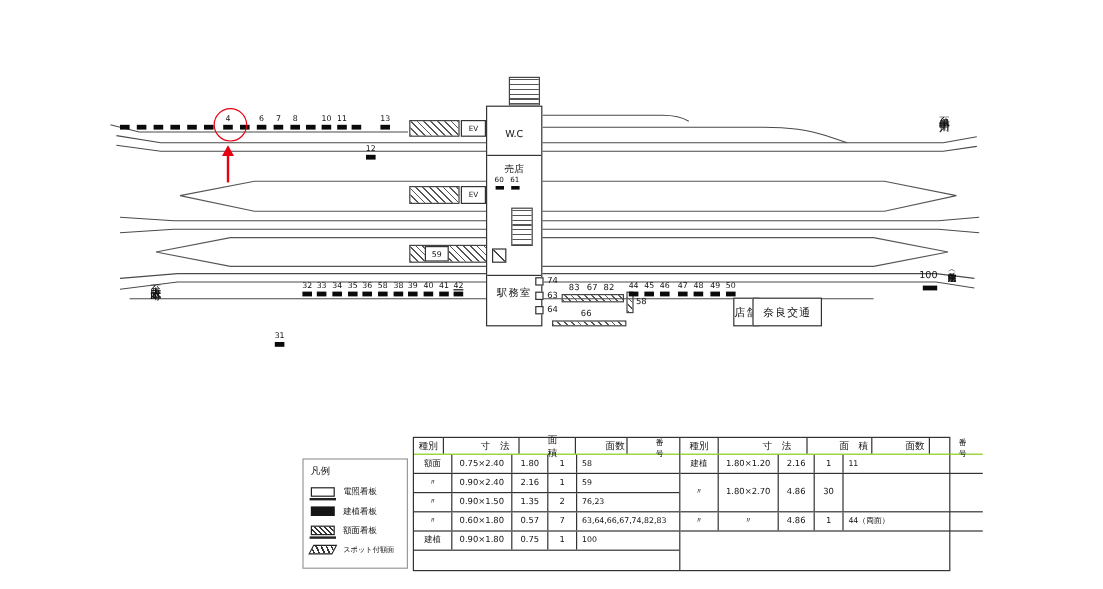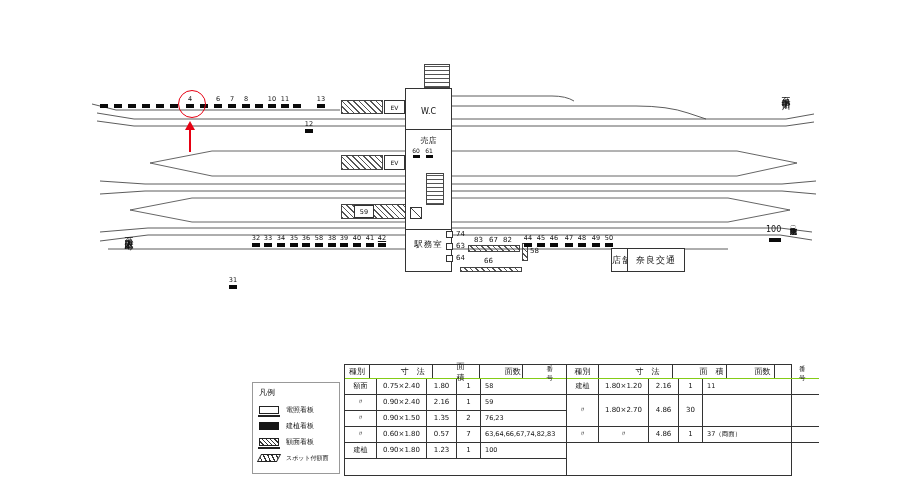--- a/index.html
+++ b/index.html
@@ -380,21 +380,21 @@
           <div class="trow">
             <div class="tcell c-type">〃</div>
             <div class="tcell c-size">0.60×1.80</div>
             <div class="tcell c-area">0.57</div>
             <div class="tcell c-faces">7</div>
             <div class="tcell c-nums">63,64,66,67,74,82,83</div>
           </div>
           <div class="trow">
             <div class="tcell c-type">建植</div>
             <div class="tcell c-size">0.90×1.80</div>
-            <div class="tcell c-area">1.23</div>
+            <div class="tcell c-area">0.75</div>
             <div class="tcell c-faces">1</div>
             <div class="tcell c-nums">100</div>
           </div>
         </div>
     </div>
     <div class="tgroup right">
       <div class="thead">
         <div class="hcell c-type">種別</div>
         <div class="hcell c-size">寸　法</div>
         <div class="hcell c-area">面　積</div>
@@ -413,19 +413,19 @@
             <div class="tcell c-type">〃</div>
             <div class="tcell c-size">1.80×2.70</div>
             <div class="tcell c-area">4.86</div>
             <div class="tcell c-faces">30</div>
           </div>
           <div class="trow">
             <div class="tcell c-type">〃</div>
             <div class="tcell c-size">〃</div>
             <div class="tcell c-area">4.86</div>
             <div class="tcell c-faces">1</div>
-            <div class="tcell c-nums">37（両面）</div>
+            <div class="tcell c-nums">44（両面）</div>
           </div>
         </div>
     </div>
   </div>
 
 </div>
 
 </body></html>

